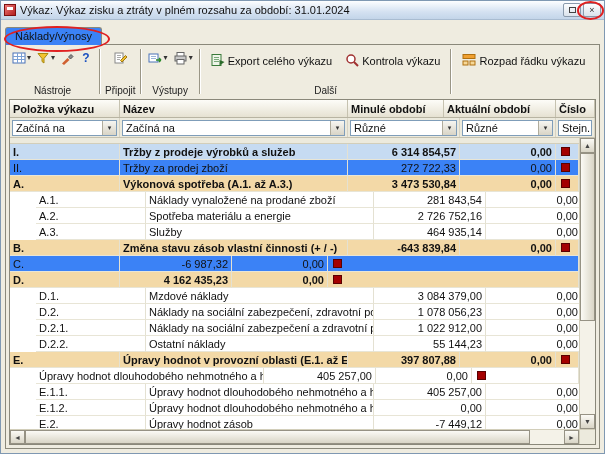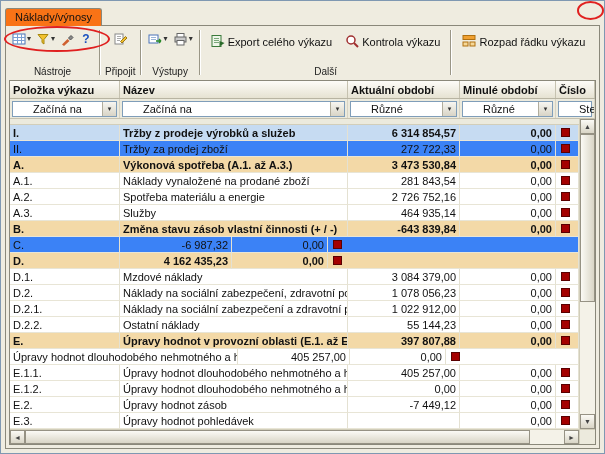--- a/index.html
+++ b/index.html
@@ -11,21 +11,21 @@
   .titlebar{flex:0 0 19px;background:linear-gradient(#fdfeff,#d4e1f1 60%,#c3d5e9);display:flex;align-items:center;padding:0 3px;border-bottom:1px solid #a9bcd1;}
   .app-icon{width:12px;height:12px;flex:0 0 12px;background:linear-gradient(135deg,#ef7a7a,#b21d1d);border:1px solid #7d0f0f;margin-right:4px;position:relative;}
   .app-icon::after{content:"";position:absolute;left:2px;top:2px;width:6px;height:3px;background:#fff;}
   .title-text{flex:1;white-space:nowrap;overflow:hidden;color:#101010;}
   .win-buttons{display:flex;gap:2px;}
   .winbtn{width:18px;height:14px;border:1px solid #8a9aac;border-radius:2px;background:linear-gradient(#fcfdfe,#dbe3ec);display:flex;align-items:center;justify-content:center;font-size:9px;color:#333;line-height:1;}
   .maxglyph{width:7px;height:6px;border:1px solid #444;display:block;}
 
   
   .tabrow{flex:0 0 auto;padding:7px 4px 0;}
-  .tab{display:inline-block;padding:2px 9px 3px;background:#f97316;border:1px solid #8a887a;border-bottom:none;border-radius:3px 3px 0 0;position:relative;z-index:2;margin-bottom:-1px;}
+  .tab{display:inline-block;padding:2px 9px 3px;background:#3b82f6;border:1px solid #8a887a;border-bottom:none;border-radius:3px 3px 0 0;position:relative;z-index:2;margin-bottom:-1px;}
 
   
   .client{flex:1;margin:0 4px 4px;border:1px solid #8a887a;background:#efece0;display:flex;flex-direction:column;min-height:0;position:relative;z-index:1;}
 
   
   .toolbar{display:flex;align-items:stretch;padding:2px 3px 1px;flex:0 0 auto;}
   .tb-group{display:flex;flex-direction:column;align-items:center;padding:0 1px;}
   .tb-icons{display:flex;align-items:center;height:21px;gap:1px;}
   .tb-btn{height:20px;min-width:18px;display:flex;align-items:center;justify-content:center;padding:0 1px;border:1px solid transparent;border-radius:2px;}
   .drop{font-size:8px;color:#333;margin-left:1px;}
@@ -34,38 +34,38 @@
   .tb-textbtn{display:flex;align-items:flex-end;gap:3px;height:20px;padding:0 5px;border:1px solid transparent;border-radius:2px;white-space:nowrap;}
   .helpglyph{color:#1a50c0;font-weight:bold;font-size:12px;}
 
   
   .tablewrap{flex:1;margin:2px 3px 3px;border:1px solid #8a887a;background:#fff;display:flex;flex-direction:column;min-height:0;}
   .thead{display:flex;flex:0 0 18px;background:linear-gradient(#fdfcf8,#e6e2d2);border-bottom:1px solid #b8b4a2;}
   .th{font-weight:bold;padding:1px 3px;border-right:1px solid #c6c2b0;display:flex;align-items:center;white-space:nowrap;overflow:hidden;}
   .tfilter{display:flex;flex:0 0 20px;background:#eceadd;border-bottom:1px solid #c6c2b0;}
   .fcell{padding:1px 2px;border-right:1px solid #d8d4c4;display:flex;align-items:center;overflow:hidden;}
   .combo{flex:1;height:16px;background:#fff;border:1px solid #7f9db9;display:flex;align-items:center;min-width:0;}
-  .combo-text{flex:1;padding:0 20px;white-space:nowrap;overflow:hidden;}
+  .combo-text{flex:1;padding:0 3px;white-space:nowrap;overflow:hidden;}
   .combo-btn{flex:0 0 14px;width:14px;height:14px;background:linear-gradient(#f7f6f1,#d8d4c6);border-left:1px solid #b0ac9c;display:flex;align-items:center;justify-content:center;font-size:7px;color:#333;}
 
   .tbody-flex{flex:1;display:flex;min-height:0;}
   .rows-col{flex:1;display:flex;flex-direction:column;background:#fff;min-width:0;overflow:hidden;}
   .tgap{flex:0 0 6px;background:#eceadd;border-bottom:1px solid #d2ceba;}
   .rows{flex:1;overflow:hidden;}
   .trow{display:flex;height:16px;}
   .cell{padding:1px 3px;border-right:1px solid #e4e1d2;border-bottom:1px solid #e8e5d6;white-space:nowrap;overflow:hidden;display:flex;align-items:center;}
   .c-item{flex:0 0 110px;}
   .c-name{flex:0 0 228px;}
   .c-cur{flex:0 0 112px;justify-content:flex-end;}
   .c-prev{flex:0 0 96px;justify-content:flex-end;}
   .c-num{flex:1 1 auto;min-width:0;}
   .trow.selected{background:#c6dbf2;font-weight:bold;}
   .trow.section{background:#f3d9a7;font-weight:bold;}
   .trow.main{background:#3b82f6;font-weight:normal;}
-  .trow.sub{background:#ffffff;}
+  .trow.sub{background:#ffffff;padding-left:26px;}
   .flag{width:9px;height:9px;background:#a40000;border:1px solid #5a0000;margin-left:2px;flex:0 0 9px;}
 
   
   .vscroll{flex:0 0 16px;background:#f4f2e8;border-left:1px solid #d2ceba;display:flex;flex-direction:column;}
   .sbtn{background:linear-gradient(#fbfaf5,#d9d5c6);border:1px solid #969284;display:flex;align-items:center;justify-content:center;font-size:7px;color:#444;line-height:1;}
   .vbtn{flex:0 0 15px;}
   .vthumb{flex:0 0 168px;background:linear-gradient(90deg,#fbfaf5,#d9d5c6);border:1px solid #969284;}
   .vtrack{flex:1;}
   .hrow{flex:0 0 15px;display:flex;border-top:1px solid #d2ceba;}
   .hscroll{flex:1;display:flex;background:#f4f2e8;}
@@ -78,20 +78,32 @@
   .annot-tab{left:3px;top:25px;width:106px;height:26px;}
   .annot-close{left:576px;top:0px;width:27px;height:19px;}
 
   svg{display:block;}
 </style>
 </head>
 <body>
 
 <div class="window">
 
+  <div class="titlebar">
+    <span class="app-icon"></span>
+    <span class="title-text">Výkaz: Výkaz zisku a ztráty v plném rozsahu za období: 31.01.2024</span>
+    <span class="win-buttons">
+      <span class="winbtn">
+          <span class="maxglyph"></span>
+        </span>
+      <span class="winbtn">
+          <span>×</span>
+        </span>
+    </span>
+  </div>
 
   <div class="tabrow">
     <span class="tab">Náklady/výnosy</span>
   </div>
 
   <div class="client">
 
     <div class="toolbar">
 
       <div class="tb-group">
@@ -200,22 +212,22 @@
         <div class="tb-label"></div>
       </div>
 
     </div>
 
     <div class="tablewrap">
 
       <div class="thead">
         <div class="th c-item">Položka výkazu</div>
         <div class="th c-name">Název</div>
+        <div class="th c-prev" style="justify-content:flex-start;">Minulé období</div>
         <div class="th c-cur" style="justify-content:flex-start;">Aktuální období</div>
-        <div class="th c-prev" style="justify-content:flex-start;">Minulé období</div>
         <div class="th c-num">Číslo</div>
       </div>
 
       <div class="tfilter">
         <div class="fcell c-item">
           <div class="combo">
             <span class="combo-text">Začíná na</span>
             <span class="combo-btn">
                 <span>▾</span>
               </span>

